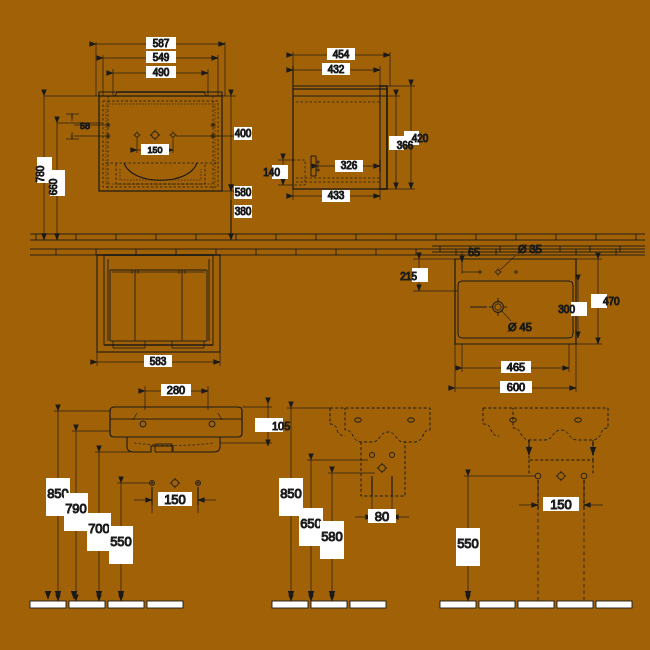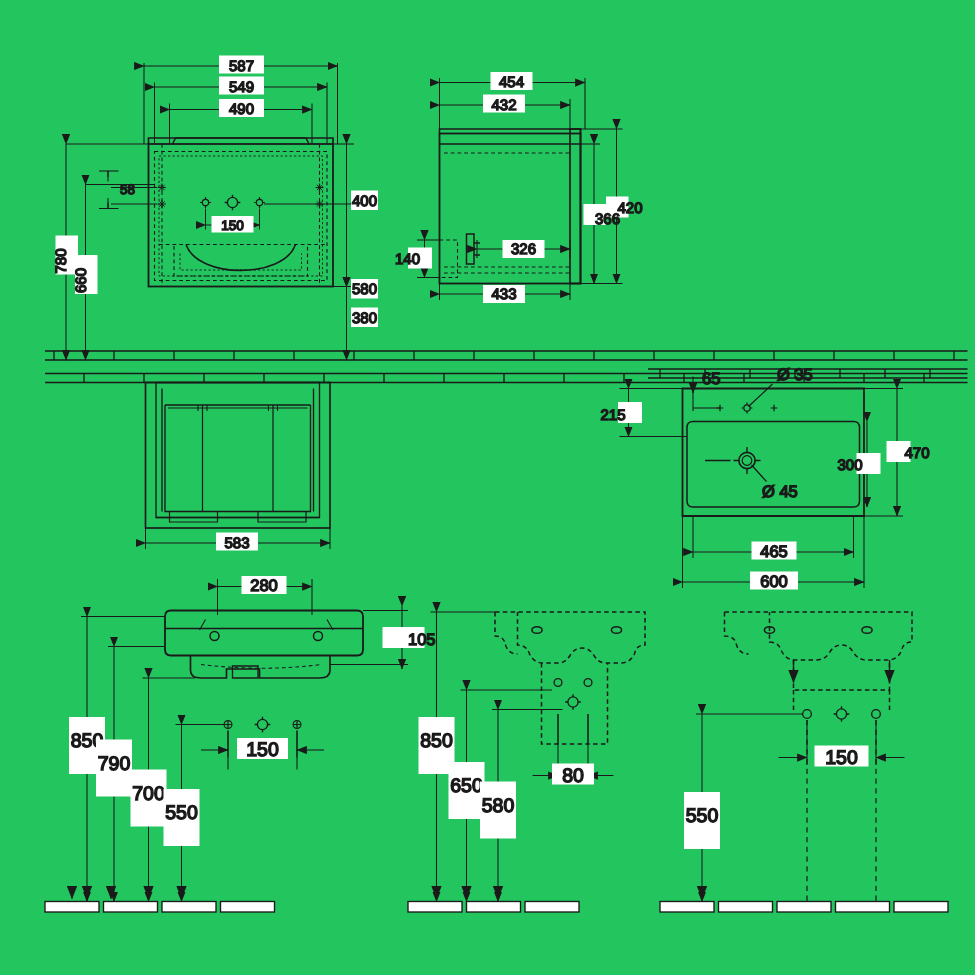--- a/index.html
+++ b/index.html
@@ -1,17 +1,17 @@
 <!DOCTYPE html>
 <html><head>
 <meta charset="utf-8">
 <style>
   html,body{margin:0;padding:0;background:#ffffff;}
   body{width:650px;height:650px;font-family:"Liberation Sans",sans-serif;}
-  #sheet{position:relative;width:650px;height:650px;overflow:hidden;background:#22c55e;}
+  #sheet{position:relative;width:650px;height:650px;overflow:hidden;background:#a16207;}
   svg{display:block;}
   text{font-family:"Liberation Sans",sans-serif;fill:#1a1a1a;}
 </style>
 </head>
 <body>
 
 <div id="sheet">
 <svg width="650" height="650" viewBox="0 0 650 650">
   <defs>
     <marker id="ar" markerWidth="9" markerHeight="7" refX="8.5" refY="3.5" orient="auto" markerUnits="userSpaceOnUse">

